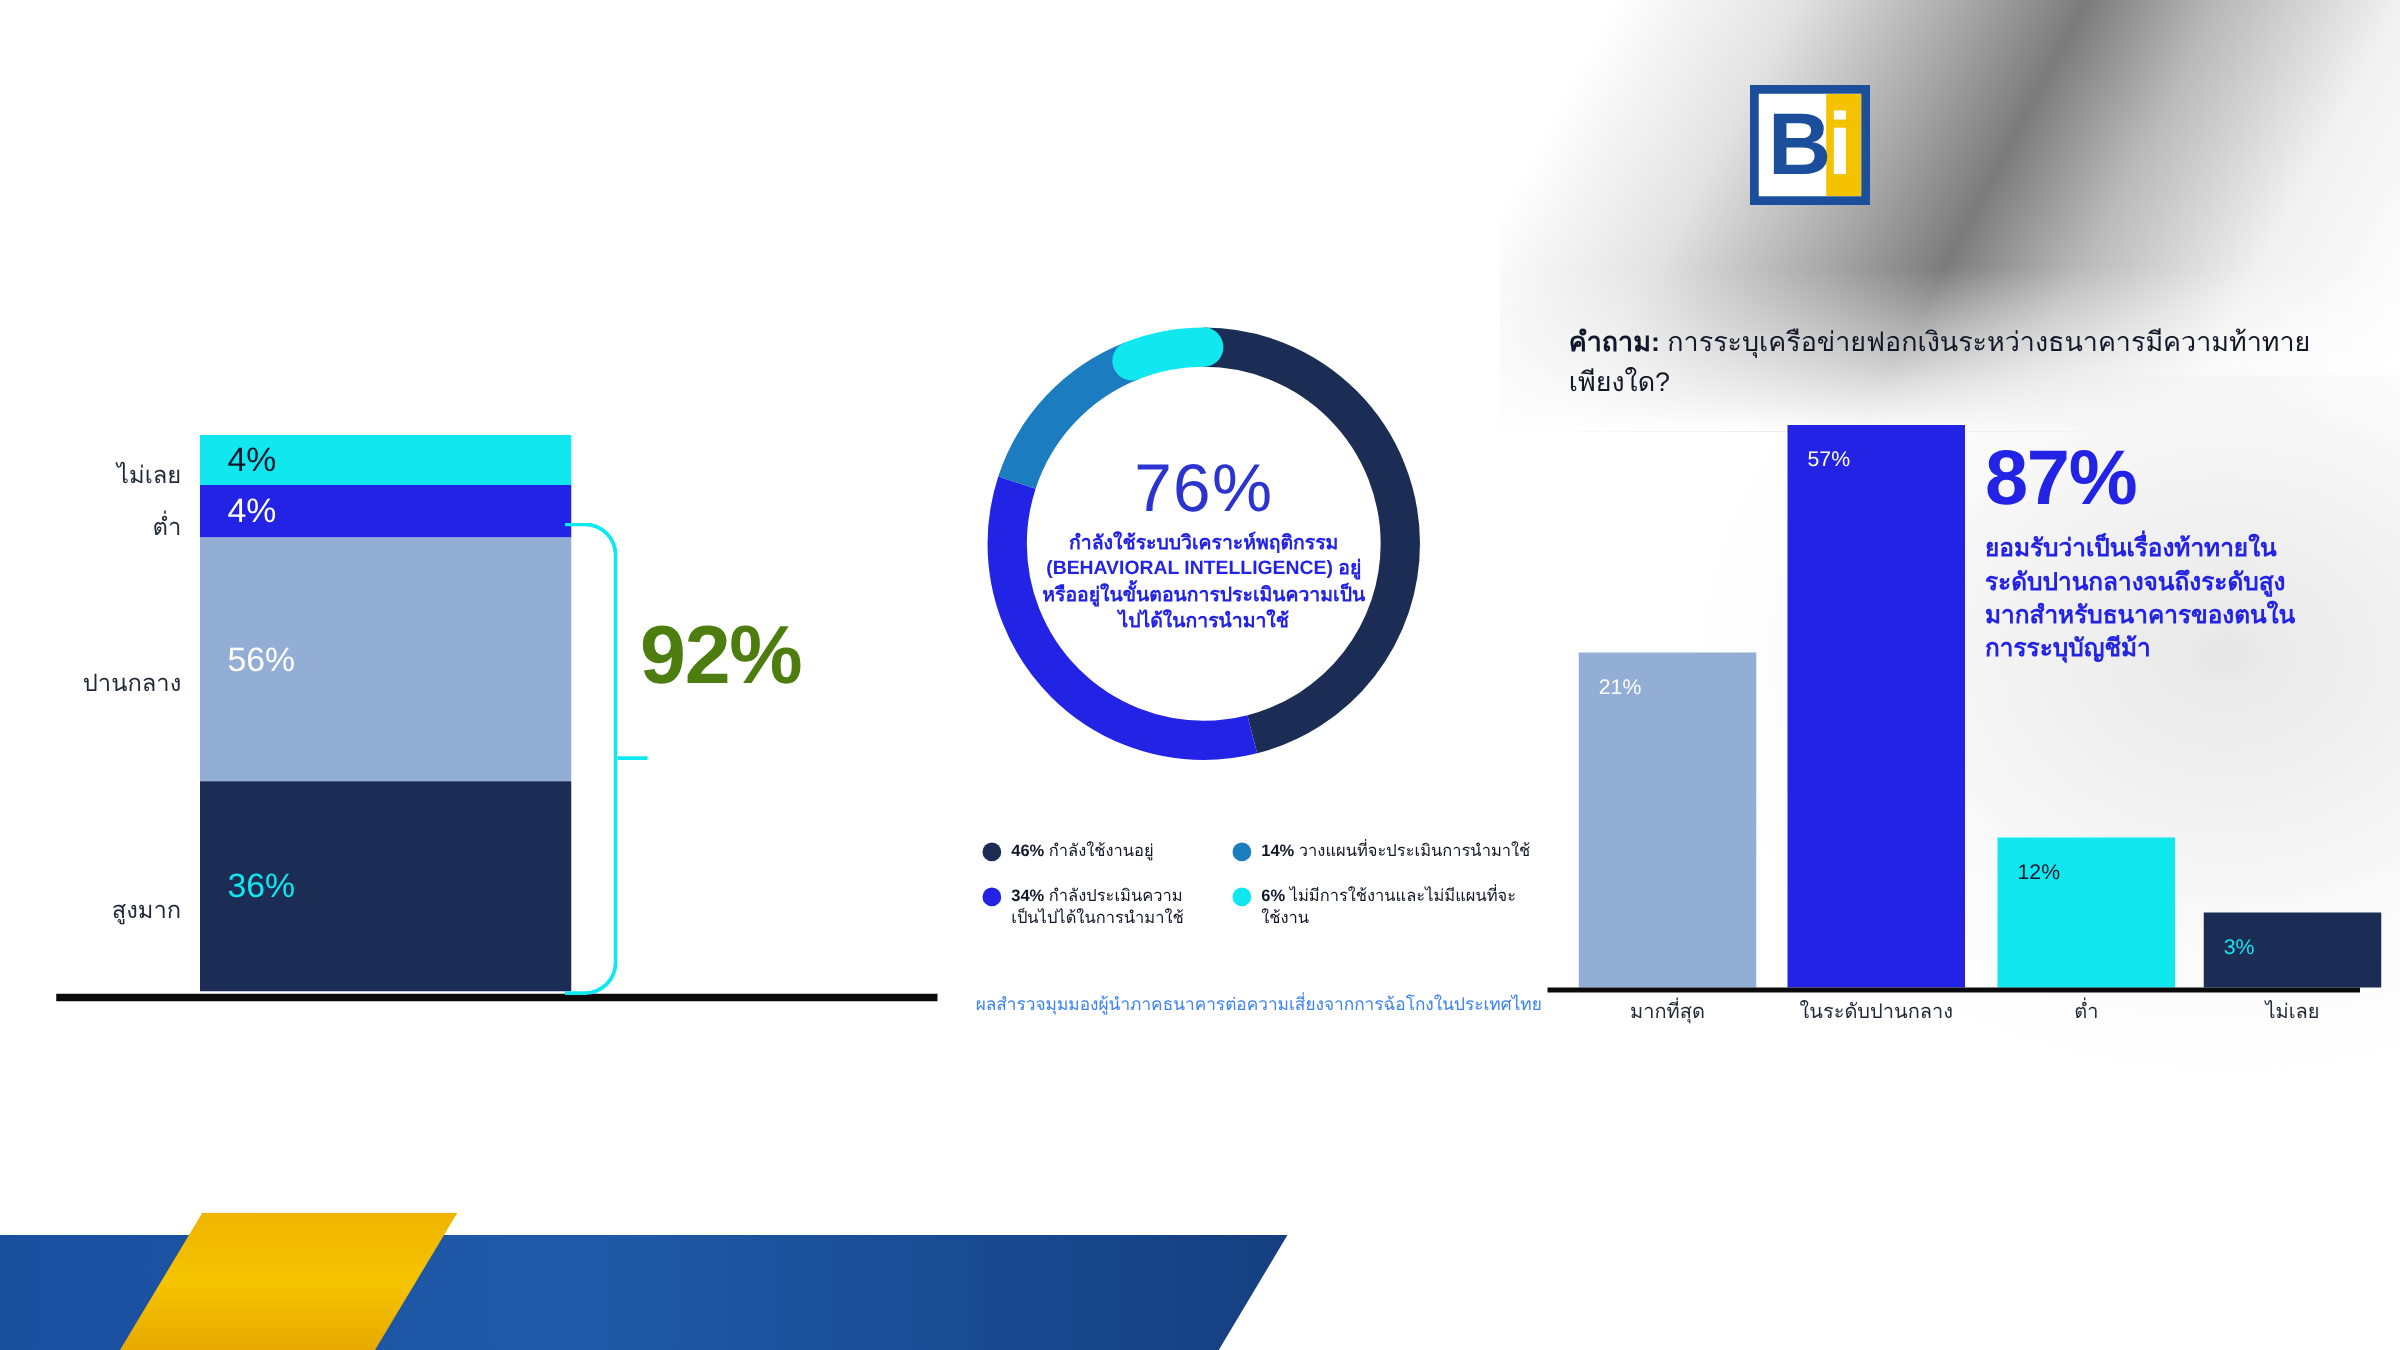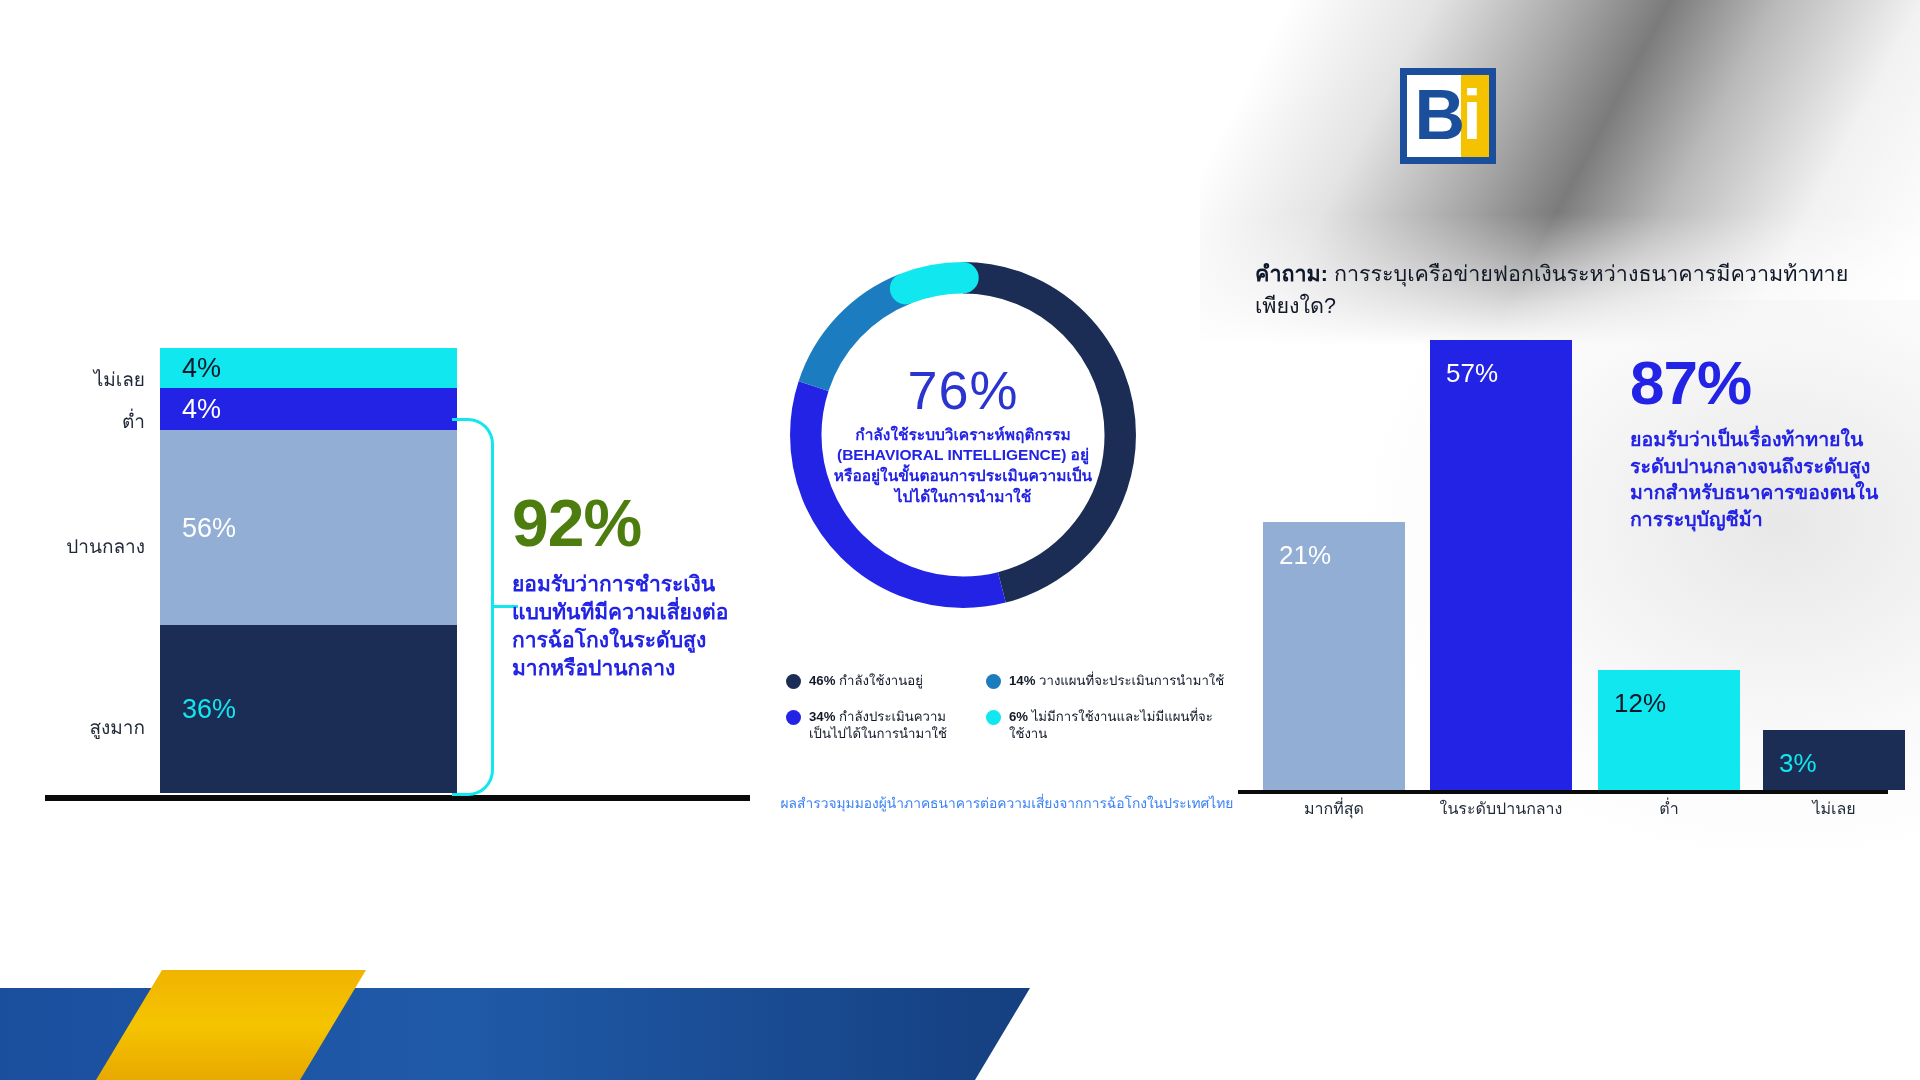--- a/index.html
+++ b/index.html
@@ -118,31 +118,31 @@
   .mid-caption { position: absolute; left: 772px; top: 792px; width: 470px;
                  font-size: 13.8px; color: #3b82f6; text-align: center; }
 
   
   .right-panel { position: absolute; left: 1255px; top: 258px; width: 630px; }
   .cols { position: absolute; left: 1255px; top: 340px; width: 640px; height: 450px; }
   .col {
     position: absolute; bottom: 0;
   }
   .col .val {
-    position: absolute; left: 16px; top: 18px; font-size: 26px; font-weight: 500;
+    position: absolute; left: 16px; top: 18px; font-size: 17px; font-weight: 500;
   }
   .c1 { background: #93aed4; } .c1 .val { color: #ffffff; }
   .c2 { background: #2323e6; } .c2 .val { color: #ffffff; }
   .c3 { background: #10e7ef; } .c3 .val { color: #0f172a; }
   .c4 { background: #1b2d55; } .c4 .val { color: #10e7ef; }
 
   .axis-right { position: absolute; left: 1238px; top: 790px; width: 650px; height: 4px; background: #0a0a0a; }
   .xlabel { position: absolute; top: 796px; font-size: 16px; color: #1f2937; text-align: center; white-space: nowrap; }
 
-  .callout-87 { position: absolute; left: 1630px; top: 352px; width: 268px; }
+  .callout-87 { position: absolute; left: 1588px; top: 352px; width: 268px; }
   .big-num-87 { font-size: 62px; font-weight: 800; color: #2323e6; letter-spacing: -1px; line-height: 1; }
   .callout-txt-87 { margin-top: 12px; font-size: 19.5px; font-weight: 700; color: #2323e6; line-height: 1.36; }
 
   
   .banner { position: absolute; left: 0; bottom: 0; width: 1030px; height: 110px; }
   .banner-blue {
     position: absolute; left: 0; bottom: 0; width: 1030px; height: 92px;
     background: linear-gradient(90deg, #1a4f9e 0%, #1f5aa8 45%, #153f80 100%);
     clip-path: polygon(0 0, 1030px 0, 975px 92px, 0 92px);
   }
@@ -196,21 +196,20 @@
       <span class="val">36%</span>
     </div>
   </div>
 
   <div class="baseline"></div>
   <div class="bracket"></div>
   <div class="bracket-tick"></div>
 
   <div class="callout-92">
     <div class="big-num">92%</div>
-    <div class="callout-txt">ยอมรับว่าการชำระเงินแบบทันทีมีความเสี่ยงต่อการฉ้อโกงในระดับสูงมากหรือปานกลาง</div>
   </div>
 
   <div class="donut-wrap">
     <svg viewBox="0 0 200 200" width="370" height="370">
 
       <g transform="rotate(-90 100 100)">
         <circle cx="100" cy="100" r="85" fill="none" stroke="#1b2d55" stroke-width="17" stroke-dasharray="245.7 288.4" stroke-dashoffset="0"></circle>
         <circle cx="100" cy="100" r="85" fill="none" stroke="#2323e6" stroke-width="17" stroke-dasharray="181.6 352.5" stroke-dashoffset="-245.7"></circle>
         <circle cx="100" cy="100" r="85" fill="none" stroke="#1b7cc0" stroke-width="17" stroke-dasharray="74.8 459.3" stroke-dashoffset="-427.3"></circle>
         <circle cx="100" cy="100" r="85" fill="none" stroke="#10e7ef" stroke-width="17" stroke-dasharray="32.0 502.1" stroke-dashoffset="-502.1" stroke-linecap="round"></circle>

